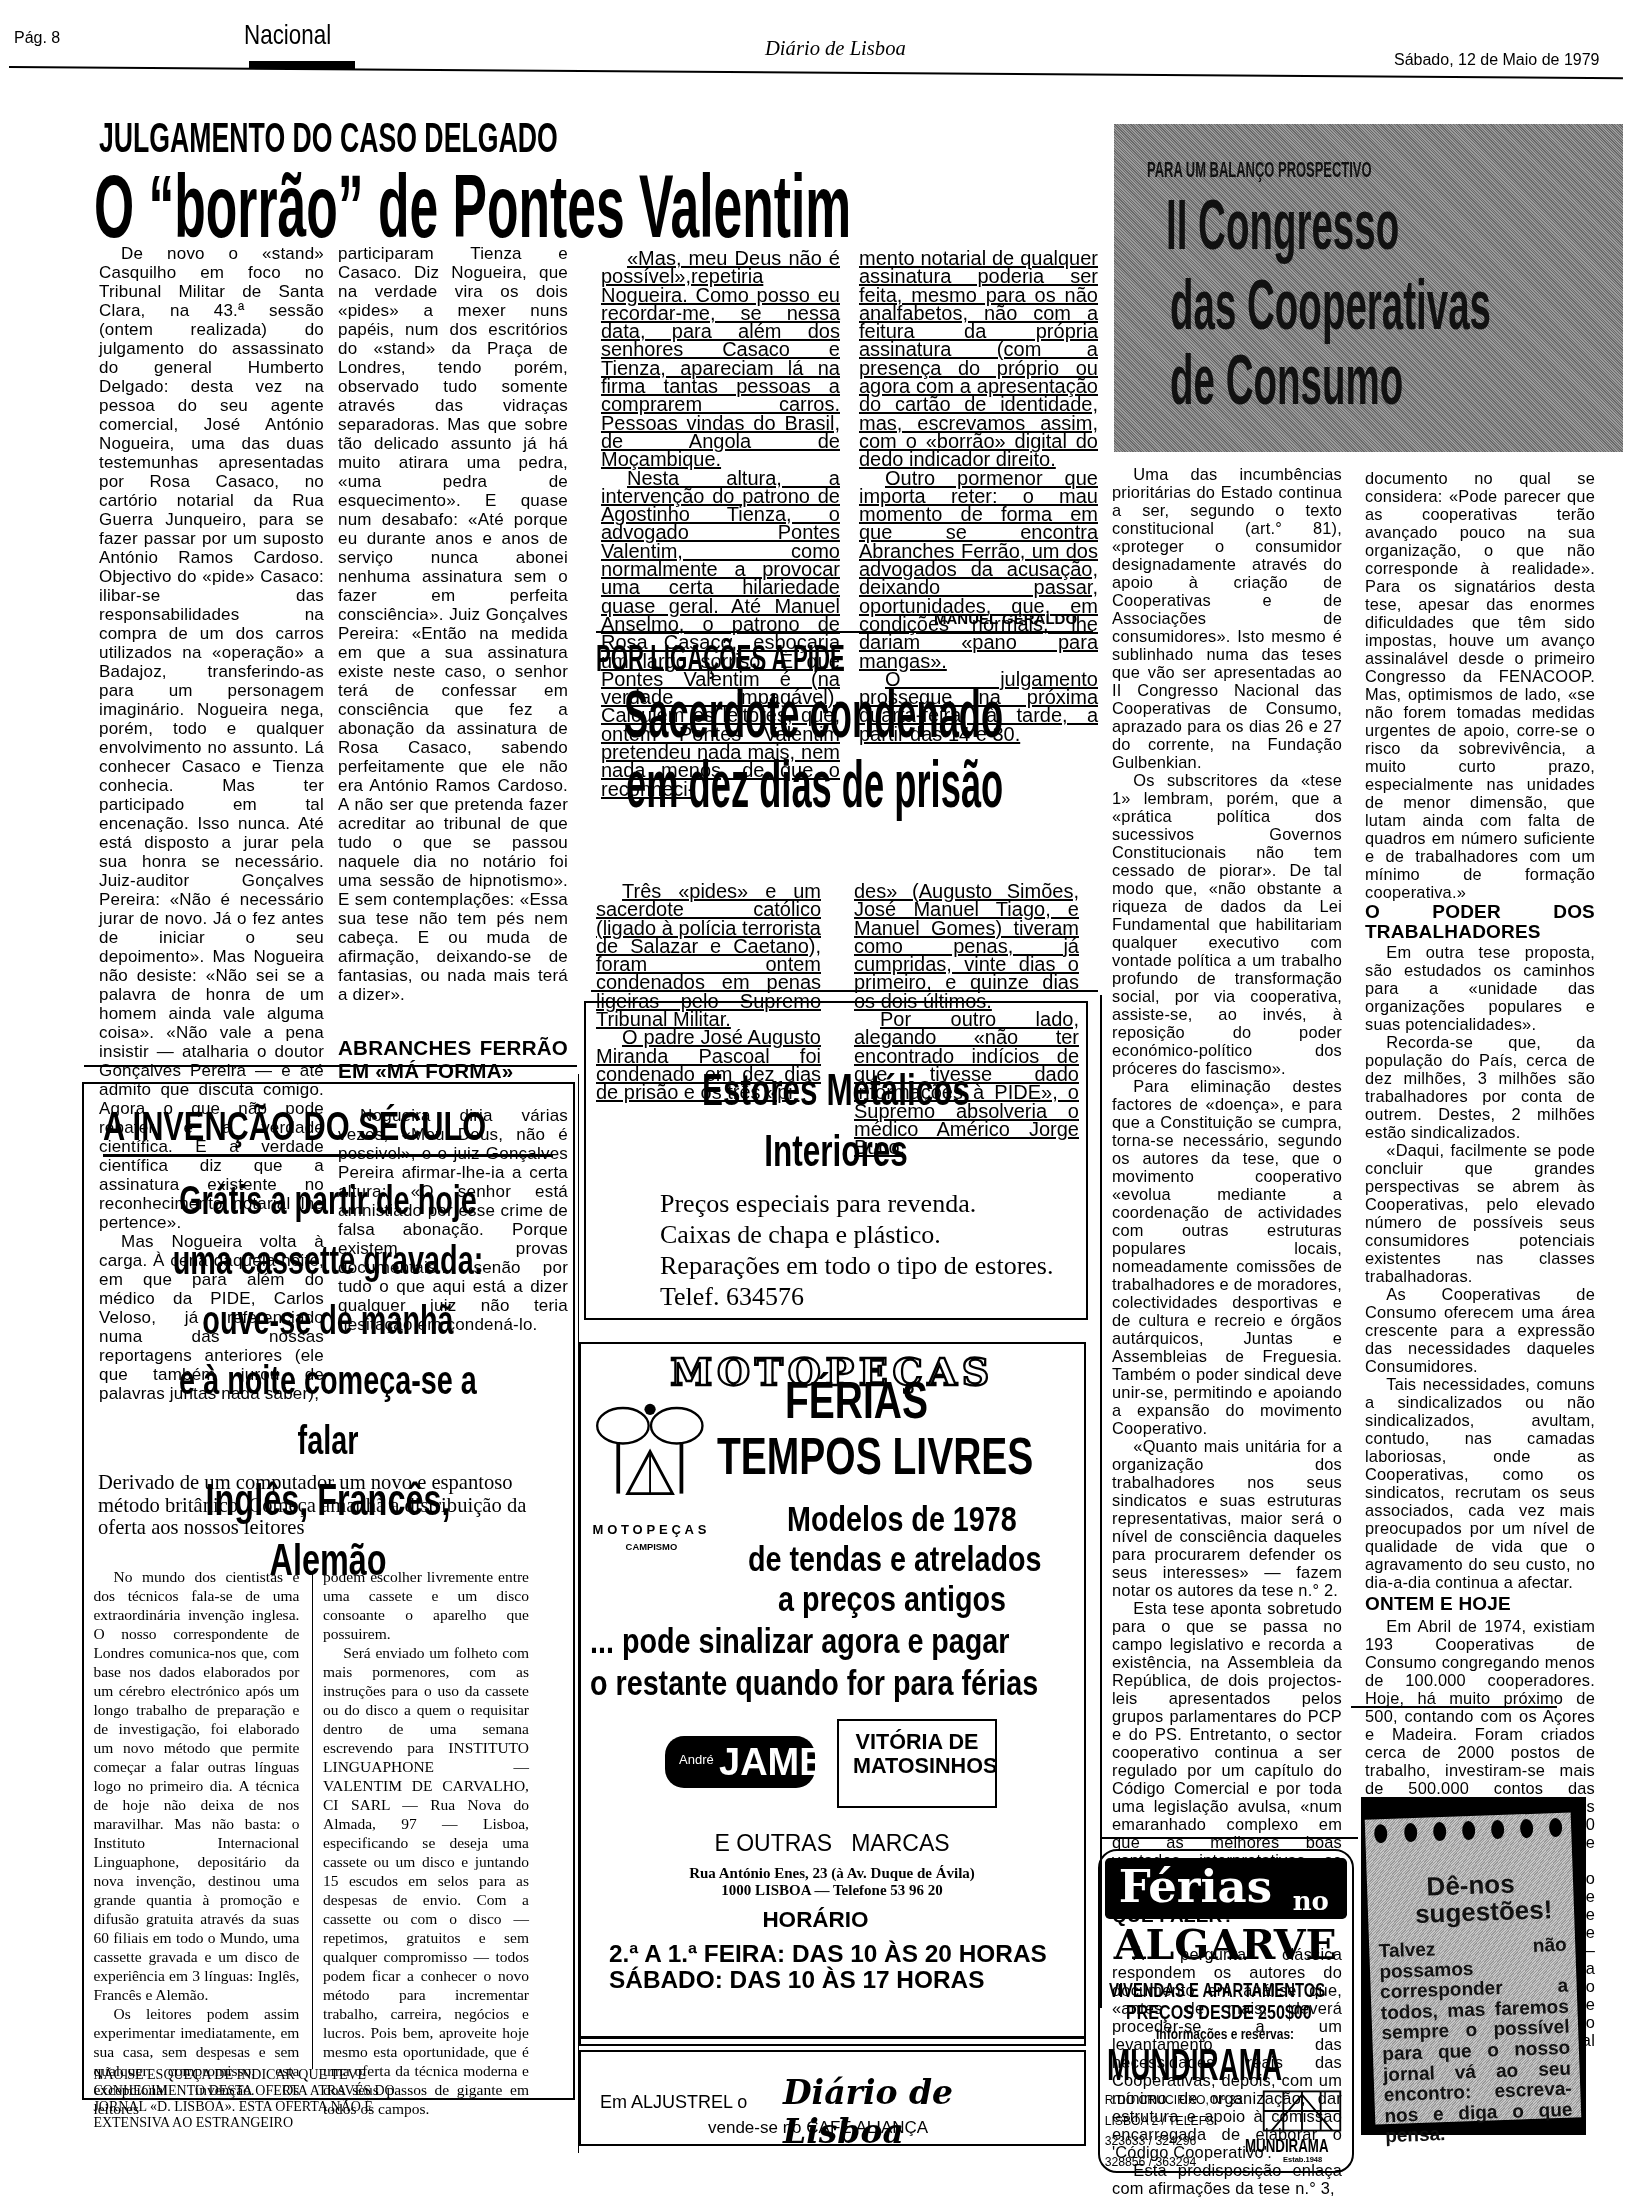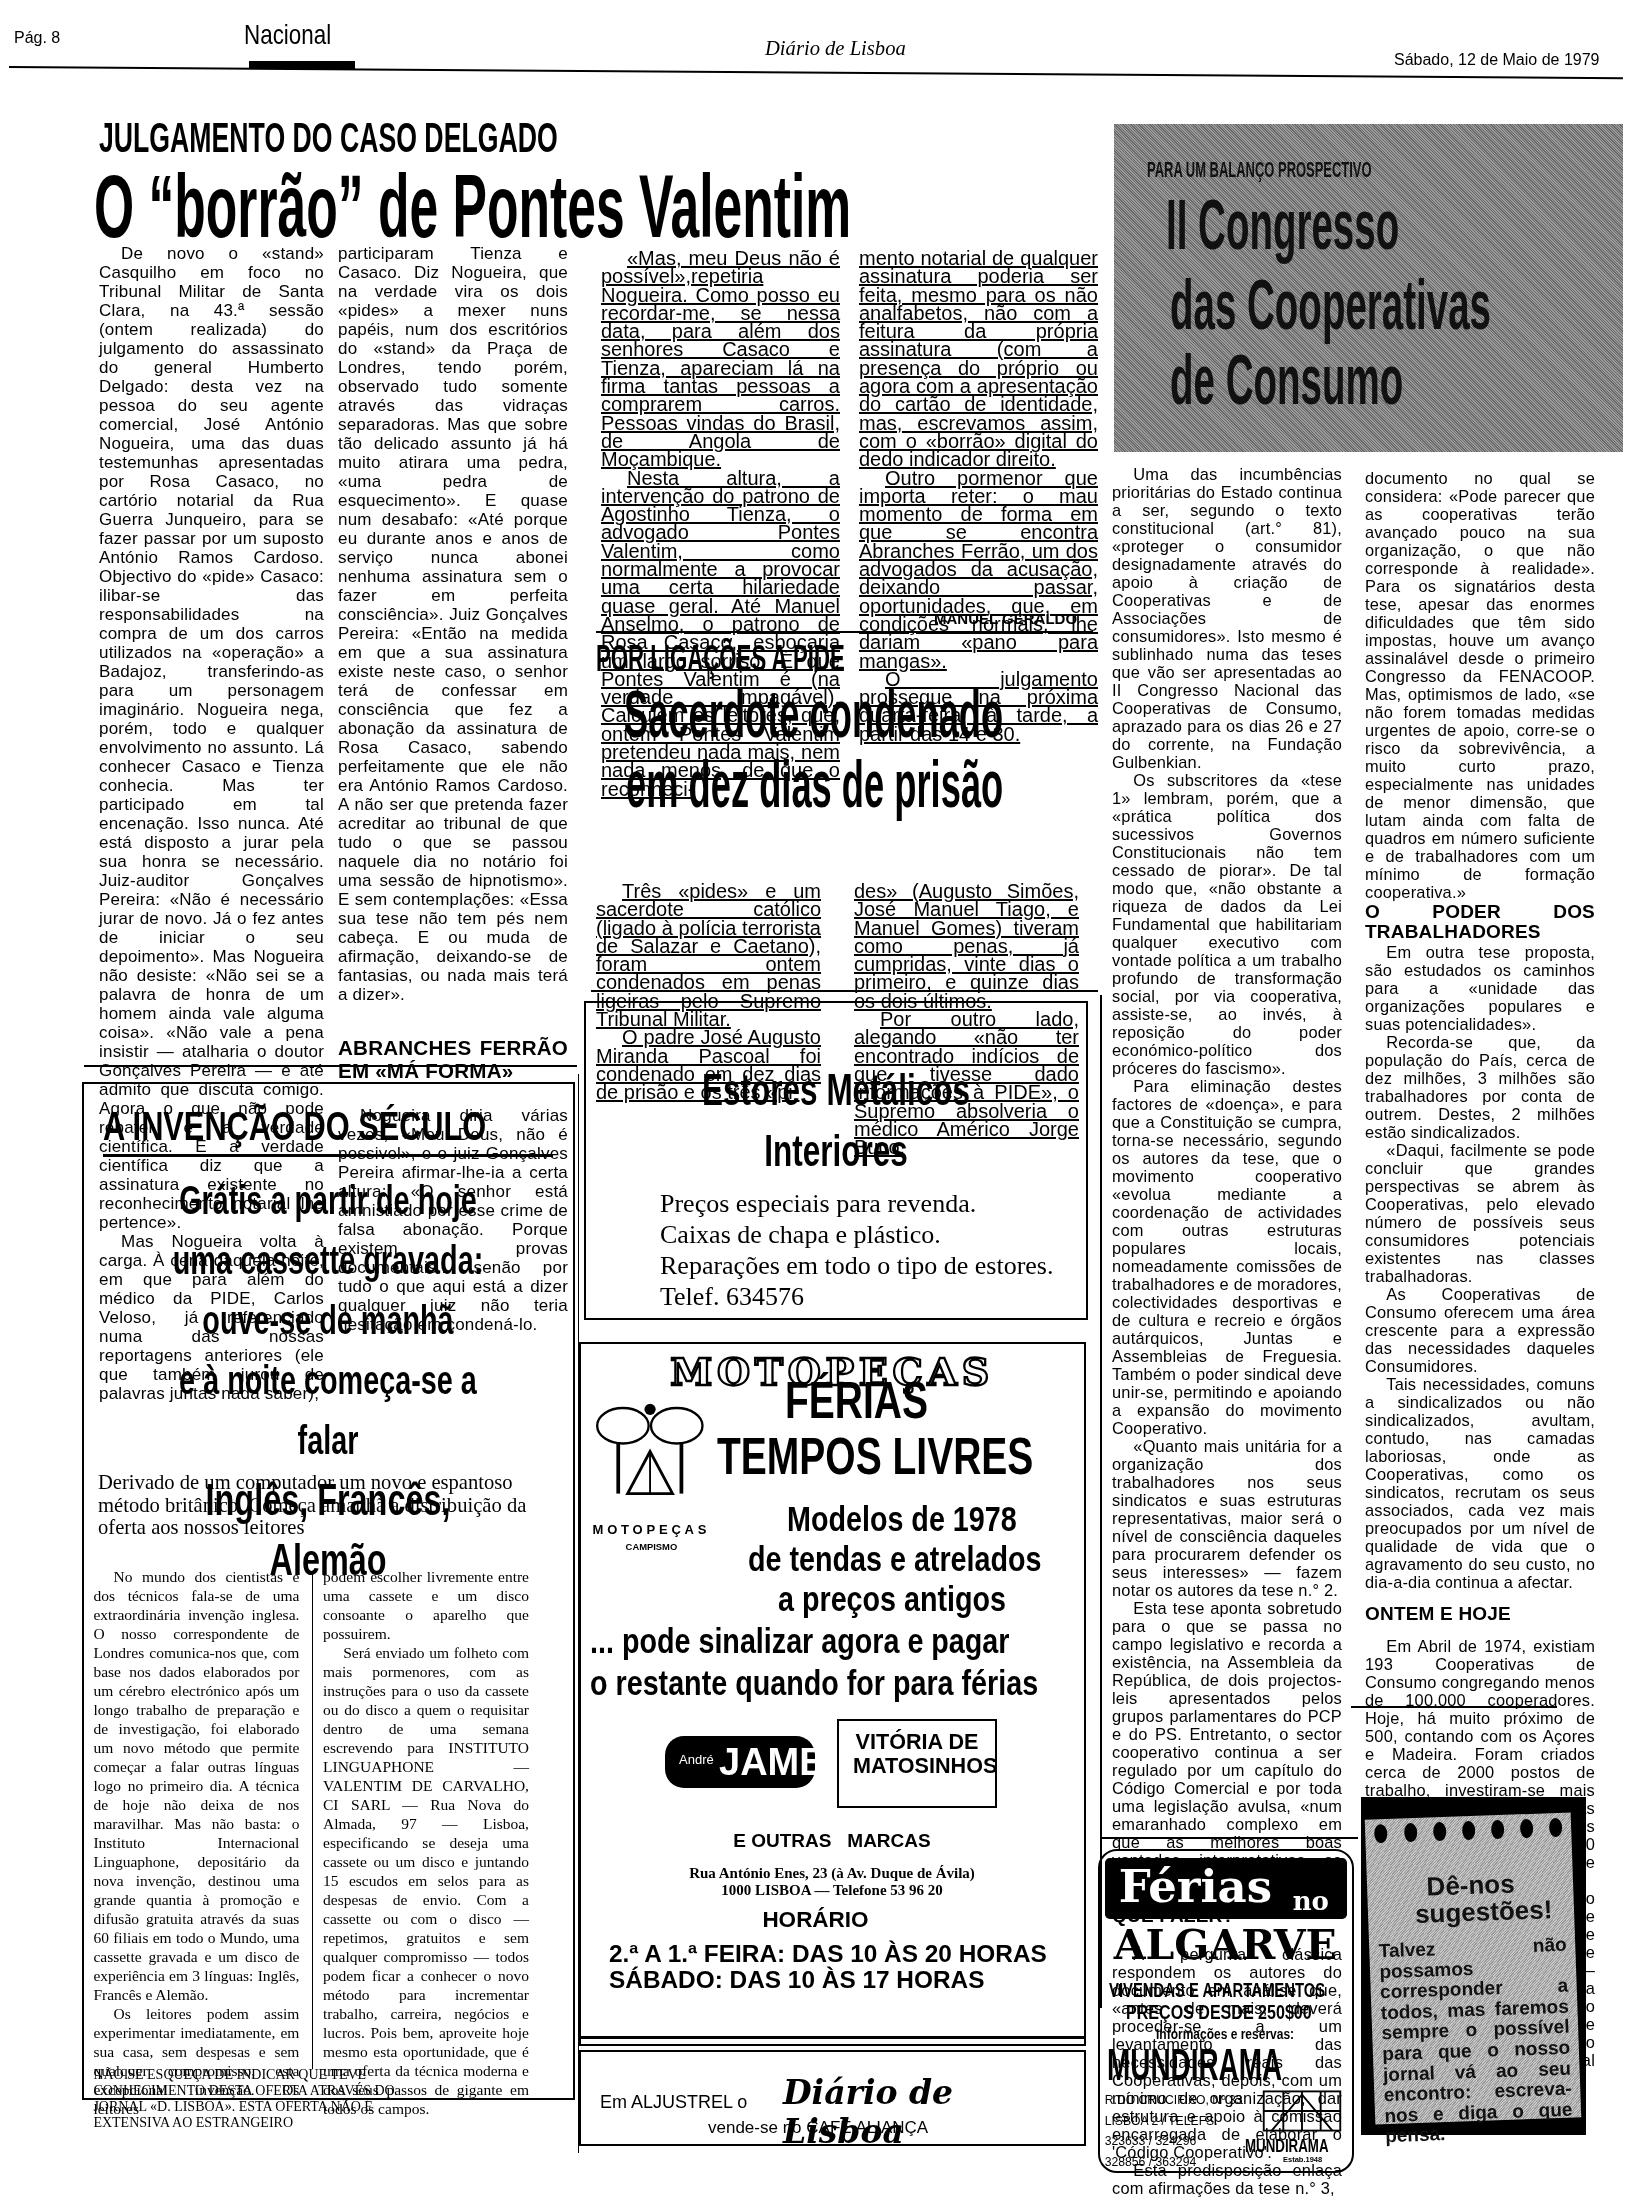--- a/index.html
+++ b/index.html
@@ -90,21 +90,21 @@
 </div>
 
 <div class="abs body-sans" style="left:1365px;top:469px;width:230px;font-size:16.4px;line-height:18px;">
   <p style="text-indent:0">documento no qual se considera: «Pode parecer que as cooperativas terão avançado pouco na sua organização, o que não corresponde à realidade». Para os signatários desta tese, apesar das enormes dificuldades que têm sido impostas, houve um avanço assinalável desde o primeiro Congresso da FENACOOP. Mas, optimismos de lado, «se não forem tomadas medidas urgentes de apoio, corre-se o risco da sobrevivência, a muito curto prazo, especialmente nas unidades de menor dimensão, que lutam ainda com falta de quadros em número suficiente e de trabalhadores com um mínimo de formação cooperativa.»</p>
   <div class="subhead" style="margin:0.9px 0;">O PODER DOS TRABALHADORES</div>
   <p>Em outra tese proposta, são estudados os caminhos para a «unidade das organizações populares e suas potencialidades».</p>
   <p>Recorda-se que, da população do País, cerca de dez milhões, 3 milhões são trabalhadores por conta de outrem. Destes, 2 milhões estão sindicalizados.</p>
   <p>«Daqui, facilmente se pode concluir que grandes perspectivas se abrem às Cooperativas, pelo elevado número de possíveis seus consumidores potenciais existentes nas classes trabalhadoras.</p>
   <p>As Cooperativas de Consumo oferecem uma área crescente para a expressão das necessidades daqueles Consumidores.</p>
   <p>Tais necessidades, comuns a sindicalizados ou não sindicalizados, avultam, contudo, nas camadas laboriosas, onde as Cooperativas, como os sindicatos, recrutam os seus associados, cada vez mais preocupados por um nível de qualidade de vida que o agravamento do seu custo, no dia-a-dia continua a afectar.</p>
-  <div class="subhead" style="margin:13px 0;">ONTEM E HOJE</div>
+  <div class="subhead" style="margin:3px 0;">ONTEM E HOJE</div>
   <p>Em Abril de 1974, existiam 193 Cooperativas de Consumo congregando menos de 100.000 cooperadores. Hoje, há muito próximo de 500, contando com os Açores e Madeira. Foram criados cerca de 2000 postos de trabalho, investiram-se mais de 500.000 contos das magras economias populares e o sector abastece 350.000 famílias, ou seja, cerca de 1.200.000 consumidores.</p>
   <p>Até onde teria já chegado o Sector Cooperativo de Consumo, se o Estado tivesse cumprido a parte que lhe compete, promovendo — como manda o art.° 84.° da Constituição — a legislação indispensável e materializando o apoio financeiro, técnico e fiscal necessários?»</p>
 </div>
 <div class="rule" style="left:1351px;top:1706px;width:206px;height:2.3px;"></div>
 <div class="rule" style="left:1100px;top:1837px;width:258px;height:1.9px;"></div>
 <div class="vrule" style="left:1100px;top:995px;height:1013px;"></div>
 
 <div class="box" style="left:82px;top:1082px;width:493px;height:1018px;border-width:2.8px;">
   <div class="abs cond center" style="left:19px;top:19px;width:469px;font-size:41px;font-weight:900;transform:scaleX(0.75);">A INVENÇÃO DO SÉCULO</div>
   <div class="rule" style="left:19px;top:70px;width:450px;height:2.8px;"></div>
@@ -161,21 +161,21 @@
   <div class="abs cond" style="left:197px;top:235px;font-size:35px;font-weight:900;transform:scaleX(0.82);">a preços antigos</div>
   <div class="abs cond" style="left:9.4px;top:277px;font-size:35px;font-weight:900;transform:scaleX(0.82);">... pode sinalizar agora e pagar</div>
   <div class="abs cond" style="left:9.4px;top:319px;font-size:35px;font-weight:900;transform:scaleX(0.82);">o restante quando for para férias</div>
   <div class="abs" style="left:84px;top:392px;width:150px;height:52px;background:#000;border-radius:19px;color:#fff;">
     <span style="position:absolute;left:14px;top:16.4px;font-size:13px;">André</span>
     <span style="position:absolute;left:54px;top:4.7px;font-size:38px;font-weight:bold;">JAMET</span>
   </div>
   <div class="abs center" style="left:256px;top:375px;width:160px;height:89px;border:2.3px solid #000;box-sizing:border-box;">
     <div style="padding:9.4px 14px;font-weight:900;font-size:21.6px;line-height:23.5px;">VITÓRIA DE MATOSINHOS</div>
   </div>
-  <div class="abs center" style="left:0;top:486px;width:502px;font-weight:bold;font-size:19px;white-space:pre;">E OUTRAS   MARCAS</div>
+  <div class="abs center" style="left:0;top:486px;width:502px;font-weight:normal;font-size:23px;white-space:pre;">E OUTRAS   MARCAS</div>
   <div class="abs center" style="left:0;top:521px;width:502px;font-family:'Liberation Serif',serif;font-weight:bold;font-size:15px;">Rua António Enes, 23 (à Av. Duque de Ávila)</div>
   <div class="abs center" style="left:0;top:538px;width:502px;font-family:'Liberation Serif',serif;font-weight:bold;font-size:15px;">1000 LISBOA — Telefone 53 96 20</div>
   <div class="abs center" style="left:0;top:563px;width:469px;font-weight:bold;font-size:22.5px;">HORÁRIO</div>
   <div class="abs" style="left:28px;top:596px;font-weight:bold;font-size:24.4px;">2.ª A 1.ª FEIRA: DAS 10 ÀS 20 HORAS</div>
   <div class="abs" style="left:28px;top:622px;font-weight:bold;font-size:24.4px;">SÁBADO: DAS 10 ÀS 17 HORAS</div>
 </div>
 
 <div class="box" style="left:579px;top:2050px;width:507px;height:96px;">
   <div class="abs" style="left:19px;top:40px;font-size:18px;">Em ALJUSTREL o</div>
   <div class="abs" style="left:202px;top:21px;font-family:'DejaVu Serif',serif;font-weight:bold;font-style:italic;font-size:33px;">Diário de Lisboa</div>

